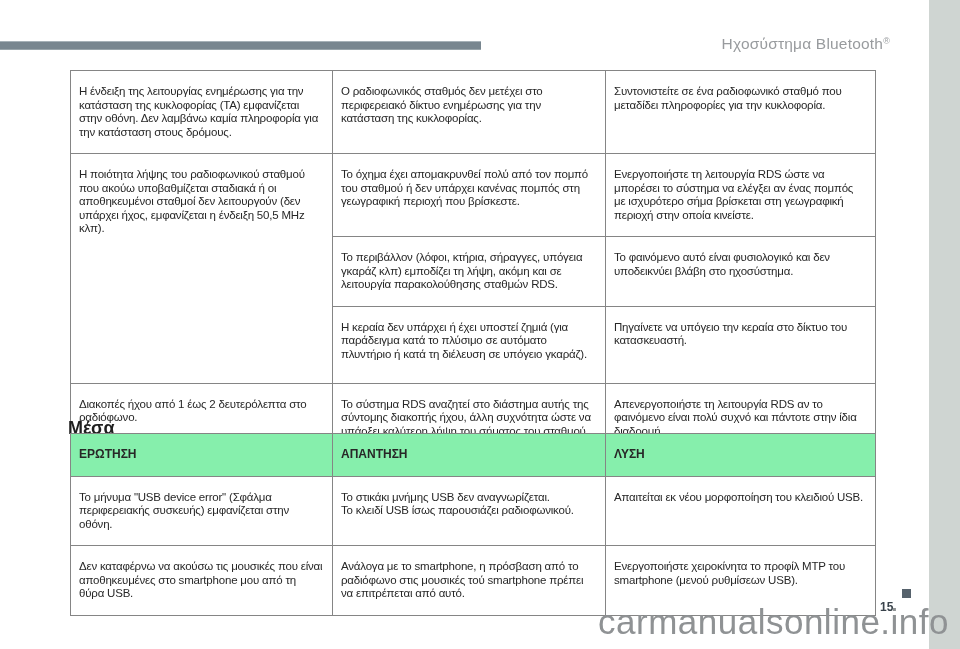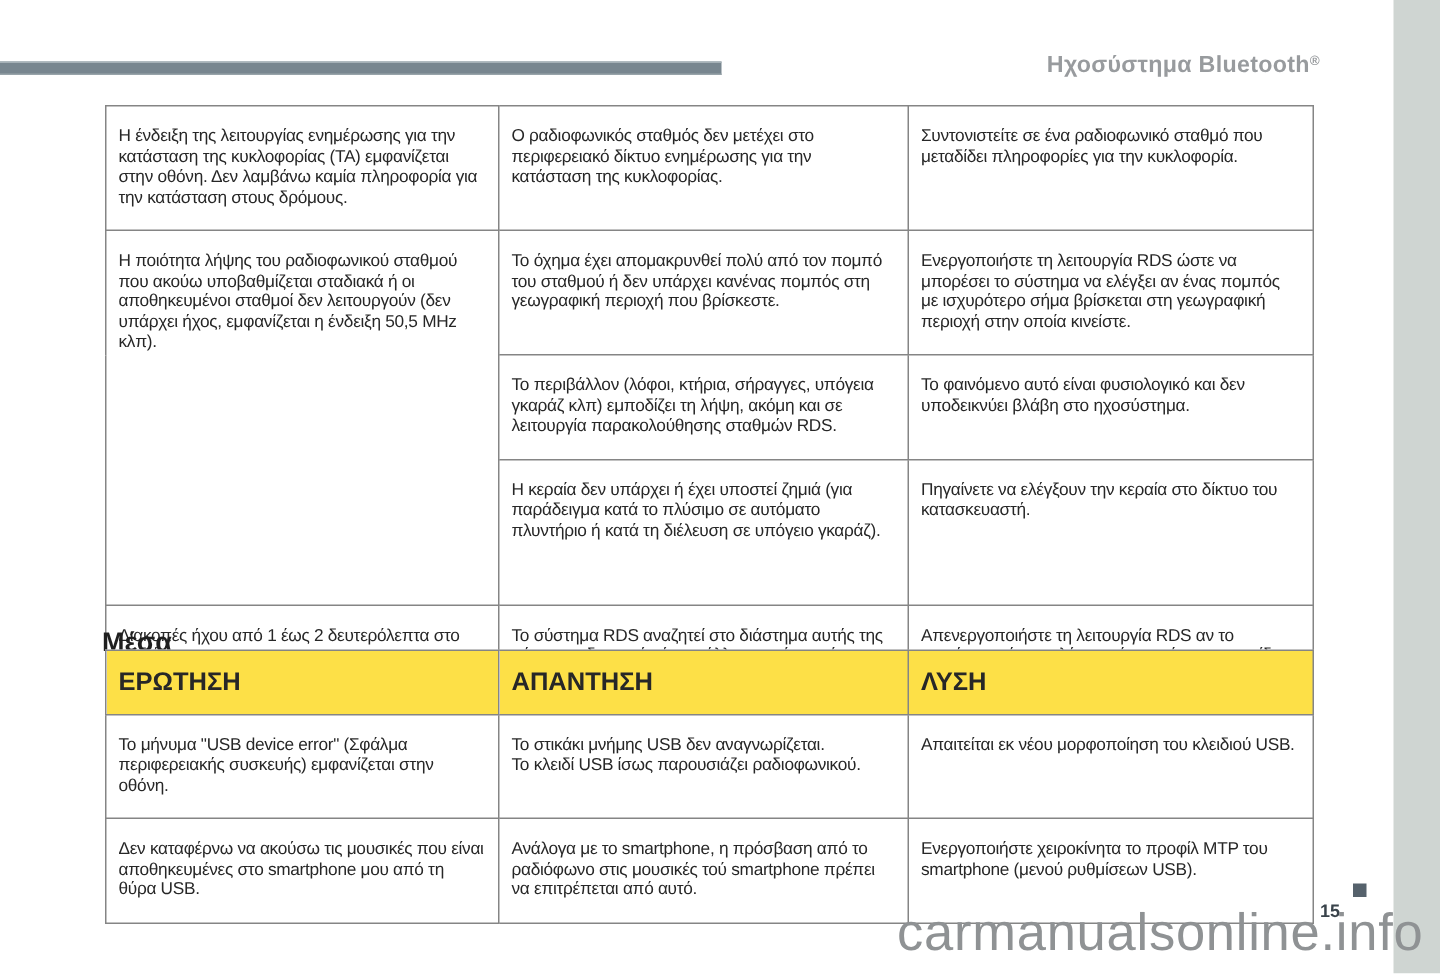--- a/index.html
+++ b/index.html
@@ -11,24 +11,23 @@
   
   .top-rule {
     position:absolute; left:0; top:41px; width:481px; height:7px;
     background:#78868f; border-top:1px solid #a6b1b7; border-bottom:1px solid #98a4aa;
   }
   .edge-band {
     position:absolute; top:0; right:0; width:31px; height:649px;
     background:#cfd5d2;
   }
   .page-header {
-    position:absolute; top:35px; right:80px;
+    position:absolute; top:35px; right:70px;
     font-size:15.5px; color:#989b9e; letter-spacing:0.2px;
     white-space:nowrap;
-    font-weight:bold;
   }
   .page-header .reg { font-size:9px; position:relative; top:-5px; }
 
   .section-title {
     position:absolute; left:68px; top:418px;
     font-size:18px; font-weight:bold; color:#1f1f1f;
   }
 
   .tbl-wrap1 { position:absolute; left:70px; top:70px; }
   .tbl-wrap2 { position:absolute; left:70px; top:433px; }
@@ -38,22 +37,22 @@
     background:#ffffff;
   }
   table.doc-table td, table.doc-table th {
     border:1px solid #858585; vertical-align:top;
     padding:14px 8px; text-align:left;
     font-size:11.5px; line-height:13.5px; letter-spacing:-0.2px;
     font-weight:normal; color:#272727;
     white-space:pre-line; overflow:hidden;
   }
   table.doc-table th {
-    font-weight:bold; background:#fde047; vertical-align:middle;
-    letter-spacing:0; font-size:17px;
+    font-weight:bold; background:#86efac; vertical-align:middle;
+    letter-spacing:0; font-size:12px;
   }
   td.small-cell {
     font-size:9.5px; line-height:11.5px; letter-spacing:-0.1px; color:#3a3a3a;
   }
 
   .footer-square {
     position:absolute; left:902px; top:589px; width:9px; height:9px;
     background:#56626c;
   }
   .page-number {
@@ -90,23 +89,23 @@
     </tr>
     <tr style="height:57px">
       <td rowspan="3">Η ποιότητα λήψης του ραδιοφωνικού σταθμού που ακούω υποβαθμίζεται σταδιακά ή οι αποθηκευμένοι σταθμοί δεν λειτουργούν (δεν υπάρχει ήχος, εμφανίζεται η ένδειξη 50,5 MHz κλπ).</td>
       <td>Το όχημα έχει απομακρυνθεί πολύ από τον πομπό του σταθμού ή δεν υπάρχει κανένας πομπός στη γεωγραφική περιοχή που βρίσκεστε.</td>
       <td>Ενεργοποιήστε τη λειτουργία RDS ώστε να μπορέσει το σύστημα να ελέγξει αν ένας πομπός με ισχυρότερο σήμα βρίσκεται στη γεωγραφική περιοχή στην οποία κινείστε.</td>
     </tr>
     <tr style="height:58px">
       <td>Το περιβάλλον (λόφοι, κτήρια, σήραγγες, υπόγεια γκαράζ κλπ) εμποδίζει τη λήψη, ακόμη και σε λειτουργία παρακολούθησης σταθμών RDS.</td>
       <td>Το φαινόμενο αυτό είναι φυσιολογικό και δεν υποδεικνύει βλάβη στο ηχοσύστημα.</td>
     </tr>
-    <tr style="height:97px">
+    <tr style="height:77px">
       <td>Η κεραία δεν υπάρχει ή έχει υποστεί ζημιά (για παράδειγμα κατά το πλύσιμο σε αυτόματο πλυντήριο ή κατά τη διέλευση σε υπόγειο γκαράζ).</td>
-      <td>Πηγαίνετε να ελέγξουν την κεραία στο δίκτυο του κατασκευαστή.</td>
+      <td>Πηγαίνετε να υπόγειο την κεραία στο δίκτυο του κατασκευαστή.</td>
     </tr>
     <tr style="height:76px">
       <td>Διακοπές ήχου από 1 έως 2 δευτερόλεπτα στο ραδιόφωνο.</td>
       <td>Το σύστημα RDS αναζητεί στο διάστημα αυτής της σύντομης διακοπής ήχου, άλλη συχνότητα ώστε να υπάρξει καλύτερη λήψη του σήματος του σταθμού.</td>
       <td>Απενεργοποιήστε τη λειτουργία RDS αν το φαινόμενο είναι πολύ συχνό και πάντοτε στην ίδια διαδρομή.</td>
     </tr>
   </tbody>
     </table>
 </div>
 

